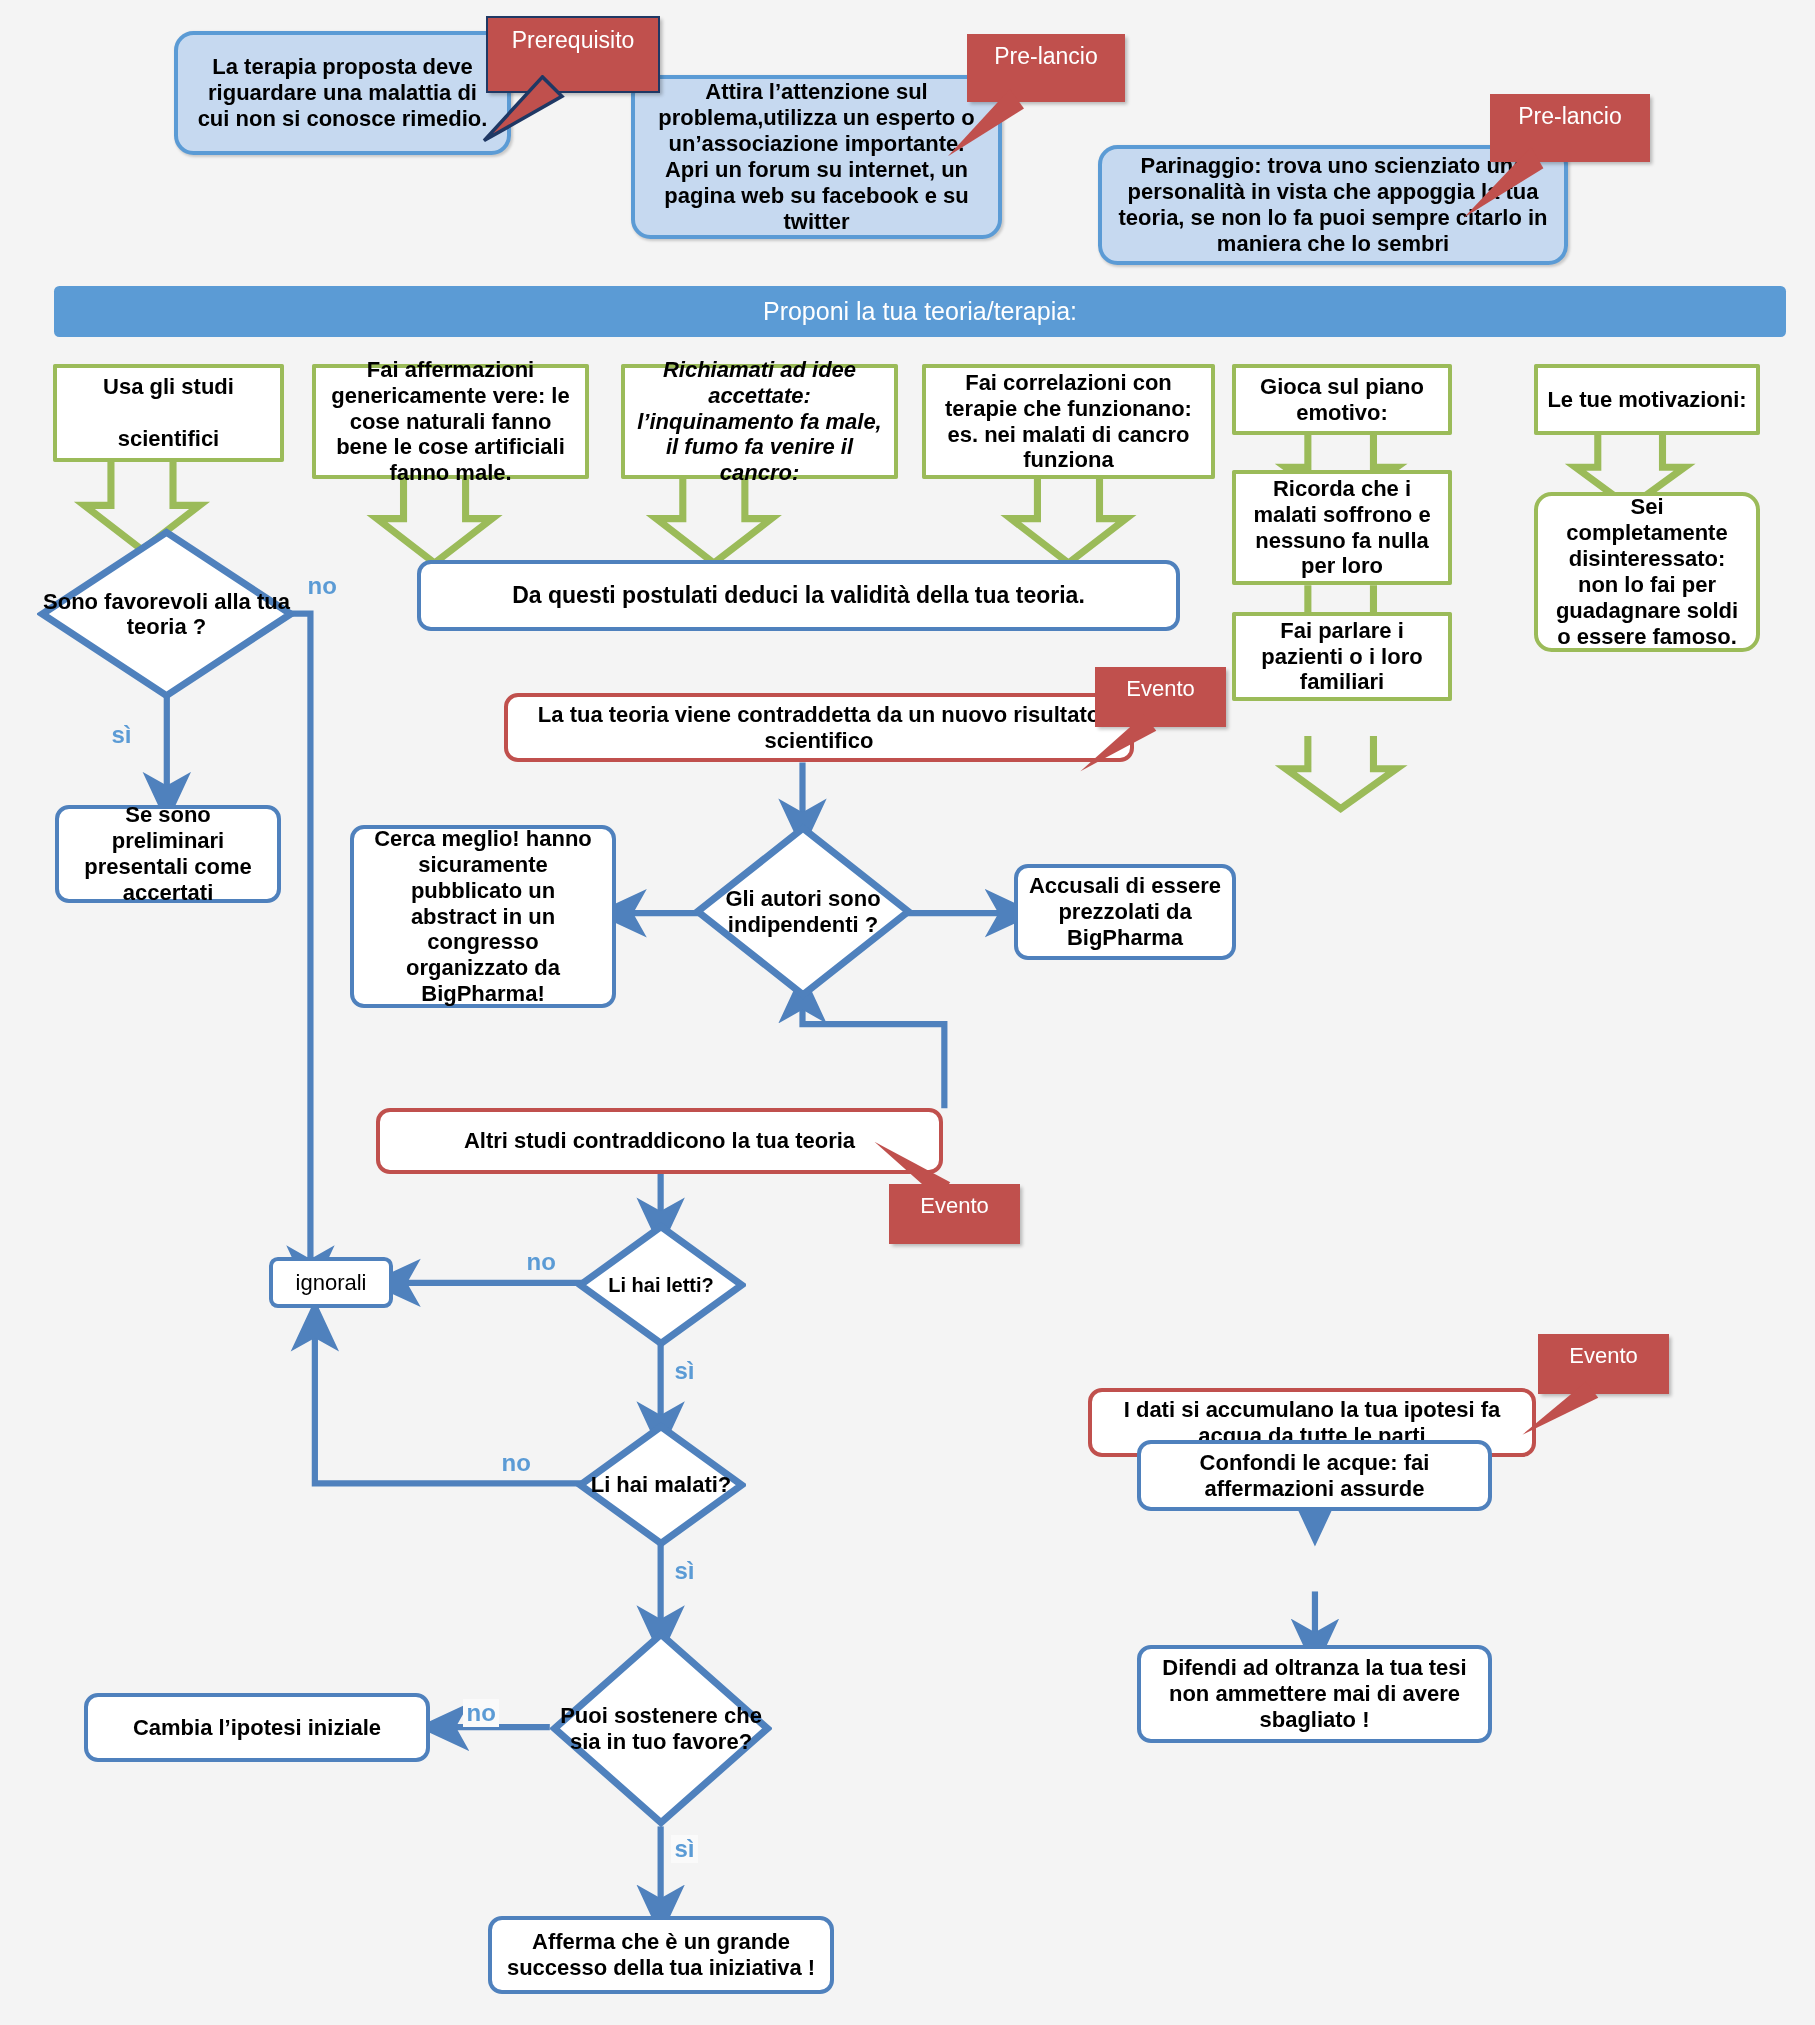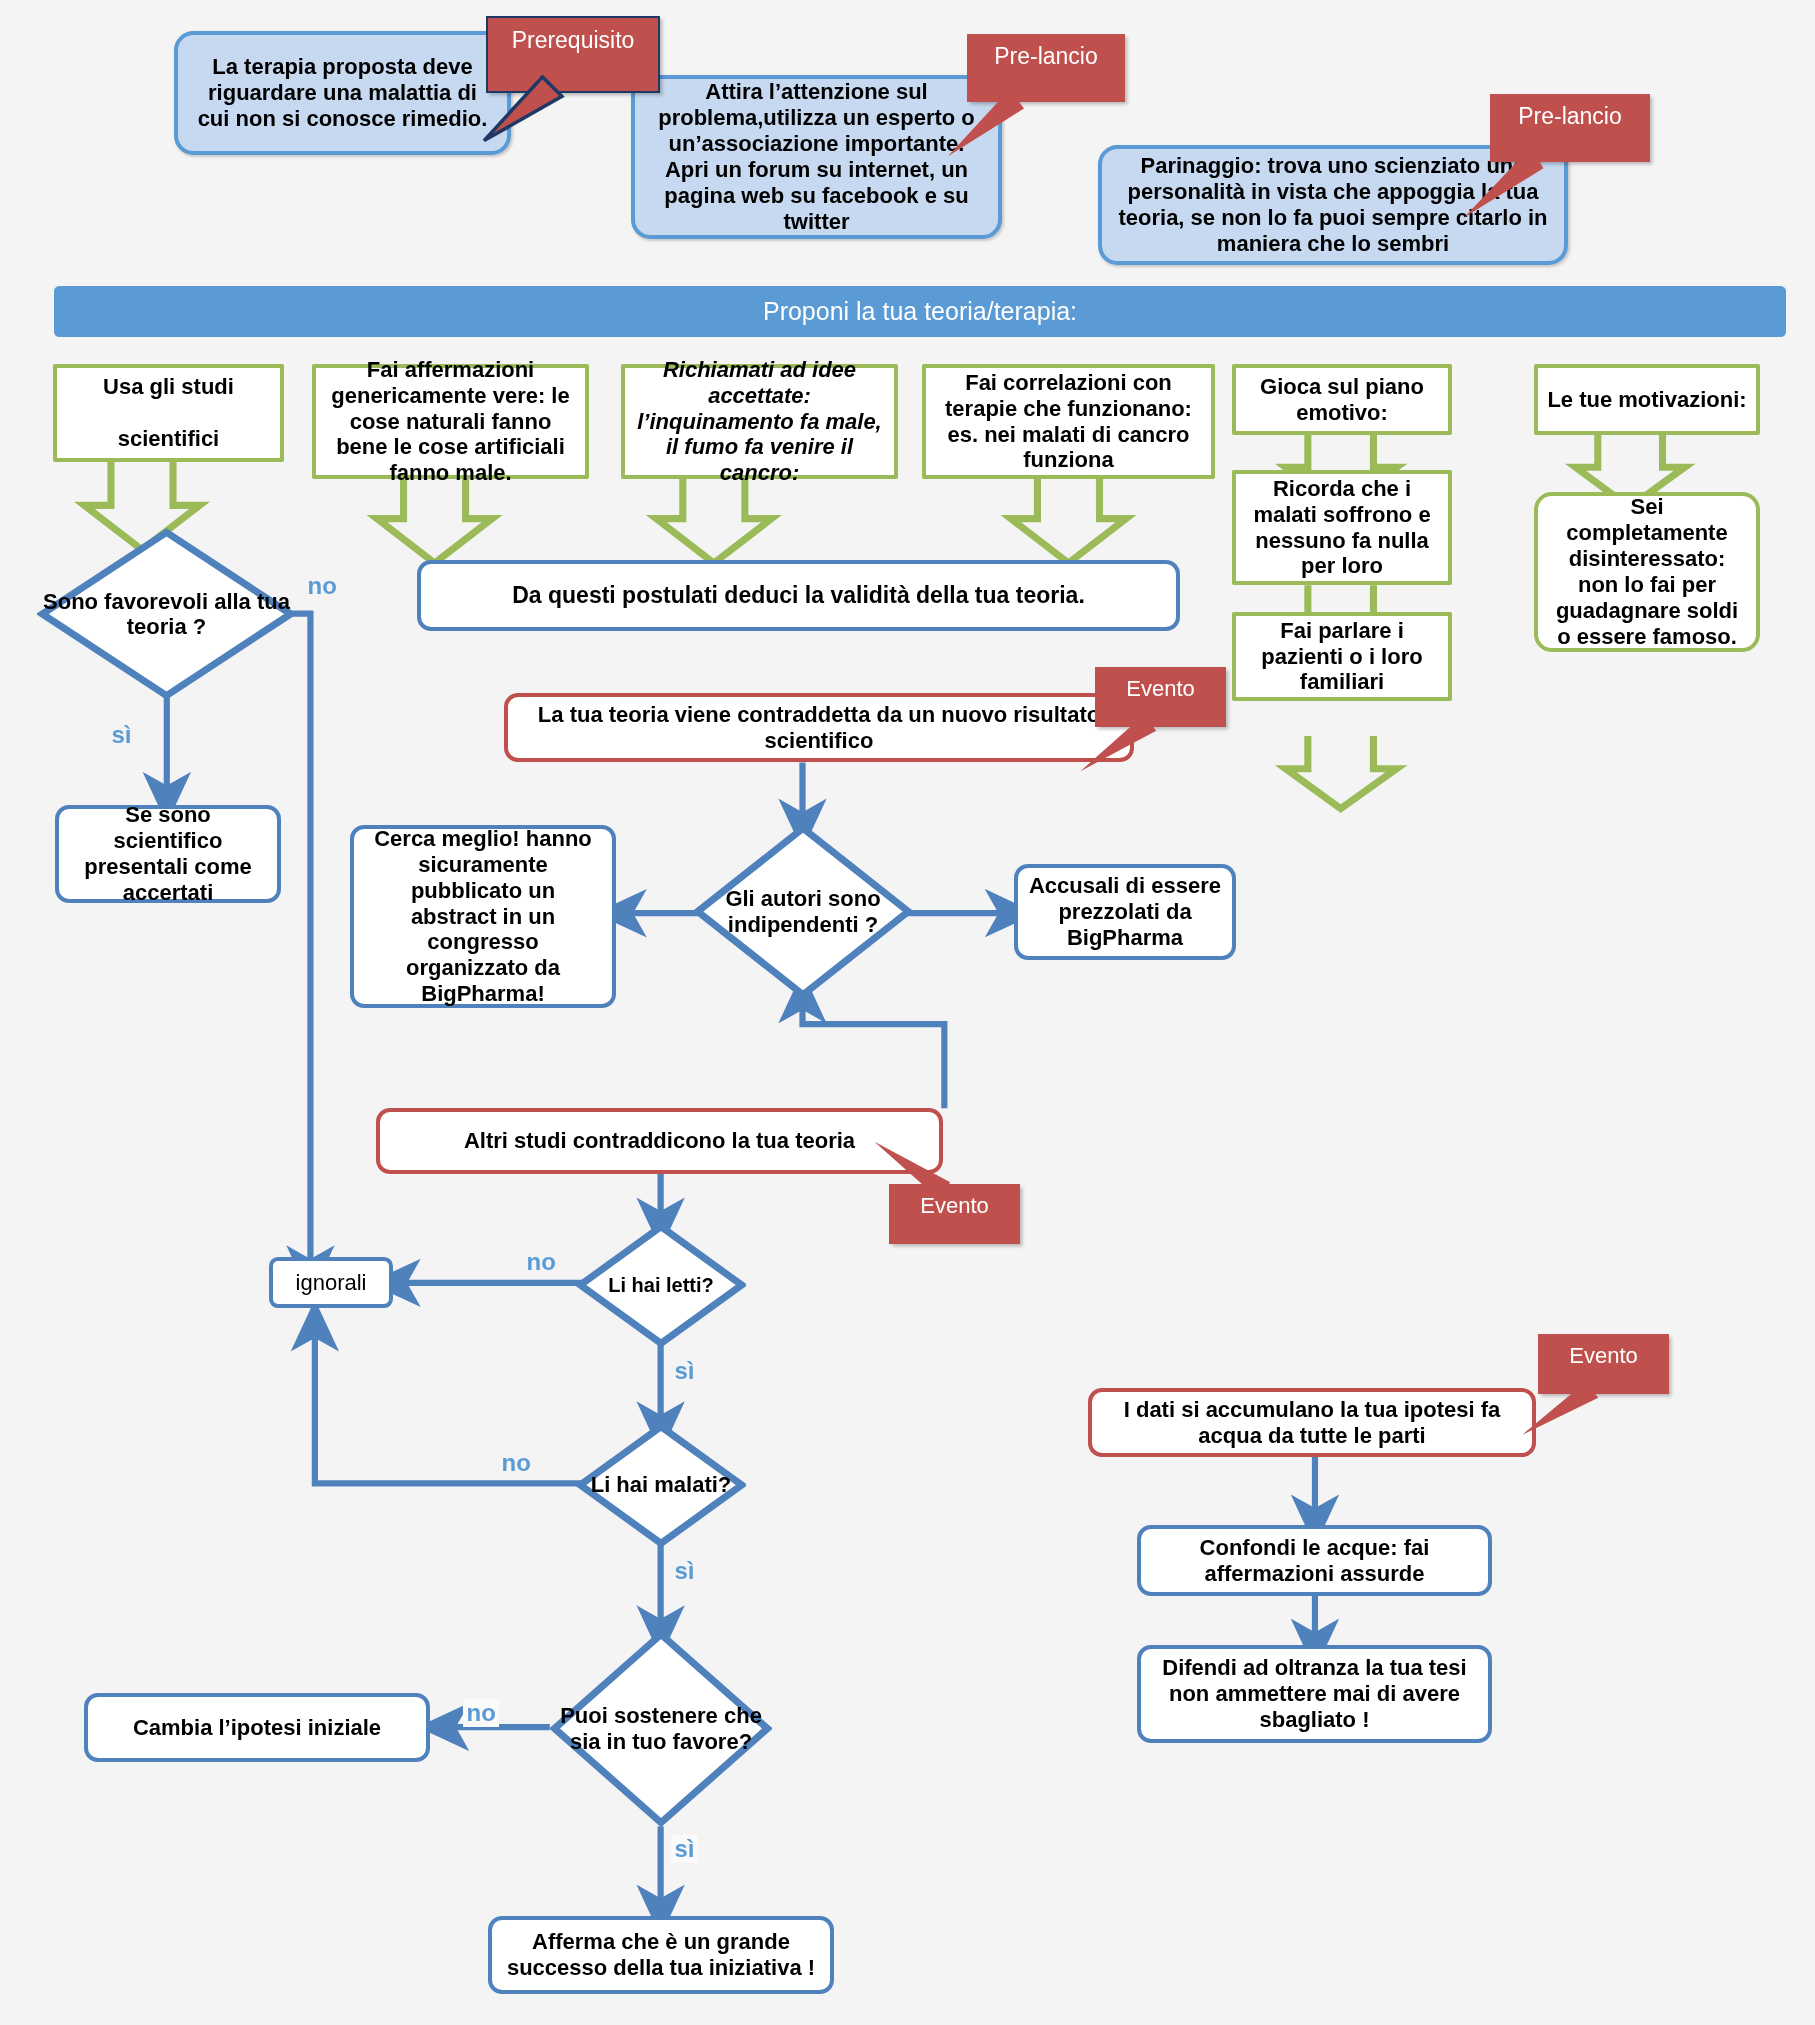--- a/index.html
+++ b/index.html
@@ -244,21 +244,21 @@
   <div class="diamond-wrap" style="left:37px; top:527px; width:259px; height:174px;">
     <svg width="259" height="174" viewBox="0 0 292 196">
       <path d="M 146 6 L 286 98 L 146 190 L 6 98 z" fill="#ffffff" stroke="#4f81bd" stroke-width="8"></path>
     </svg>
     <div class="diamond-label" style="font-size:22px;">Sono favorevoli alla tua teoria ?</div>
   </div>
 
   <div class="elabel" style="left:304px; top:572px;">no</div>
   <div class="elabel" style="left:108px; top:721px;">sì</div>
 
-  <div class="node blue-box" style="left:55px; top:805px; width:226px; height:98px; font-size:22px; padding:0 10.6px;">Se sono scientifico presentali come accertati</div>
+  <div class="node blue-box" style="left:55px; top:805px; width:226px; height:98px; font-size:22px; padding:0 10.6px;">Se sono preliminari presentali come accertati</div>
 
   <div class="node red-box" style="left:504px; top:693px; width:630px; height:69px; font-size:22px; padding:0 14px;">La tua teoria viene contraddetta da un nuovo risultato scientifico</div>
 
   <div class="tag" style="left:1095px; top:667px; width:131px; height:51px; font-size:22px;">
     <span>Evento</span>
     <svg class="tail" style="left:-26.6px; top:46px; width:106px; height:67px;" viewBox="0 0 120 76">
       <path d="M 86 2 L 14 66 L 100 20 z" fill="#c0504d"></path>
     </svg>
   </div>
 
@@ -320,18 +320,18 @@
 
   <div class="node red-box" style="left:1088px; top:1388px; width:448px; height:69px; font-size:22px; padding:0 27px;">I dati si accumulano la tua ipotesi fa acqua da tutte le parti</div>
 
   <div class="tag" style="left:1538px; top:1334px; width:131px; height:51px; font-size:22px;">
     <span>Evento</span>
     <svg class="tail" style="left:-28px; top:46px; width:106px; height:67px;" viewBox="0 0 120 76">
       <path d="M 86 2 L 14 62 L 100 20 z" fill="#c0504d"></path>
     </svg>
   </div>
 
-  <div class="node blue-box" style="left:1137px; top:1525px; width:355px; height:71px; font-size:22px; padding:0 12.4px;">Confondi le acque: fai affermazioni assurde</div>
+  <div class="node blue-box" style="left:1137px; top:1440px; width:355px; height:71px; font-size:22px; padding:0 12.4px;">Confondi le acque: fai affermazioni assurde</div>
 
   <div class="node blue-box" style="left:1137px; top:1645px; width:355px; height:98px; font-size:22px; padding:0 12.4px;">Difendi ad oltranza la tua tesi non ammettere mai di avere sbagliato !</div>
 
 </div>
 
 
 </body></html>

